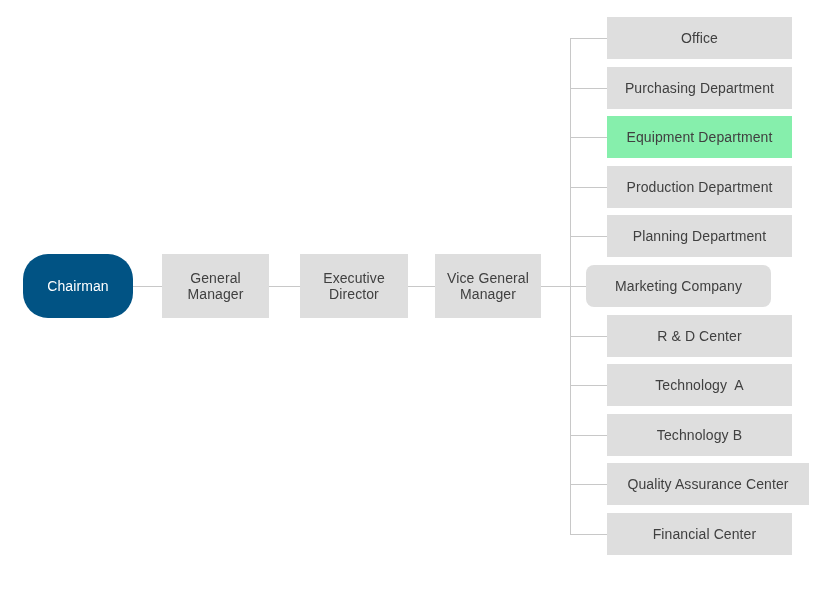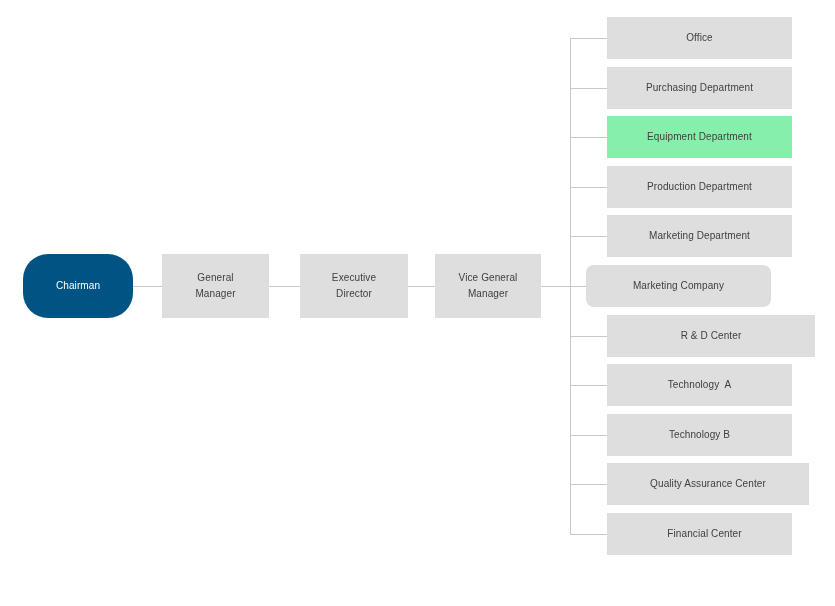--- a/index.html
+++ b/index.html
@@ -20,21 +20,21 @@
     height: 606px;
     background: #ffffff;
   }
   .node {
     position: absolute;
     box-sizing: border-box;
     display: flex;
     align-items: center;
     justify-content: center;
     text-align: center;
-    font-size: 10px;
+    font-size: 14px;
     line-height: 16px;
     letter-spacing: 0.1px;
     color: #404040;
     background: #dedede;
     padding: 2px 6px;
     white-space: pre-wrap;
   }
   .node.root {
     background: #015384;
     color: #ffffff;
@@ -71,20 +71,20 @@
     <div class="node" style="left: 162px; top: 254px; width: 107px; height: 64px; background: rgb(222, 222, 222); color: rgb(64, 64, 64);">General
 Manager</div>
     <div class="node" style="left: 300px; top: 254px; width: 108px; height: 64px; background: rgb(222, 222, 222); color: rgb(64, 64, 64);">Executive
 Director</div>
     <div class="node" style="left: 435px; top: 254px; width: 106px; height: 64px; background: rgb(222, 222, 222); color: rgb(64, 64, 64);">Vice General
 Manager</div>
     <div class="node" style="left: 607px; top: 17px; width: 185px; height: 42px; background: rgb(222, 222, 222); color: rgb(64, 64, 64);">Office</div>
     <div class="node" style="left: 607px; top: 67px; width: 185px; height: 42px; background: rgb(222, 222, 222); color: rgb(64, 64, 64);">Purchasing Department</div>
     <div class="node" style="left: 607px; top: 116px; width: 185px; height: 42px; background: #86efac; color: rgb(64, 64, 64);">Equipment Department</div>
     <div class="node" style="left: 607px; top: 166px; width: 185px; height: 42px; background: rgb(222, 222, 222); color: rgb(64, 64, 64);">Production Department</div>
-    <div class="node" style="left: 607px; top: 215px; width: 185px; height: 42px; background: rgb(222, 222, 222); color: rgb(64, 64, 64);">Marketing Department</div>
+    <div class="node" style="left: 607px; top: 215px; width: 185px; height: 42px; background: rgb(222, 222, 222); color: rgb(64, 64, 64);">Planning Department</div>
     <div class="node" style="left: 586px; top: 265px; width: 185px; height: 42px; background: rgb(222, 222, 222); color: rgb(64, 64, 64); border-radius: 8px;">Marketing Company</div>
-    <div class="node" style="left: 607px; top: 315px; width: 208px; height: 42px; background: rgb(222, 222, 222); color: rgb(64, 64, 64);">R &amp; D Center</div>
+    <div class="node" style="left: 607px; top: 315px; width: 185px; height: 42px; background: rgb(222, 222, 222); color: rgb(64, 64, 64);">R &amp; D Center</div>
     <div class="node" style="left: 607px; top: 364px; width: 185px; height: 42px; background: rgb(222, 222, 222); color: rgb(64, 64, 64);">Technology  A</div>
     <div class="node" style="left: 607px; top: 414px; width: 185px; height: 42px; background: rgb(222, 222, 222); color: rgb(64, 64, 64);">Technology B</div>
     <div class="node" style="left: 607px; top: 463px; width: 202px; height: 42px; background: rgb(222, 222, 222); color: rgb(64, 64, 64);">Quality Assurance Center</div>
     <div class="node" style="left: 607px; top: 513px; width: 185px; height: 42px; background: rgb(222, 222, 222); color: rgb(64, 64, 64); padding-left: 16px;">Financial Center</div>
   </div>
 
 </body></html>

